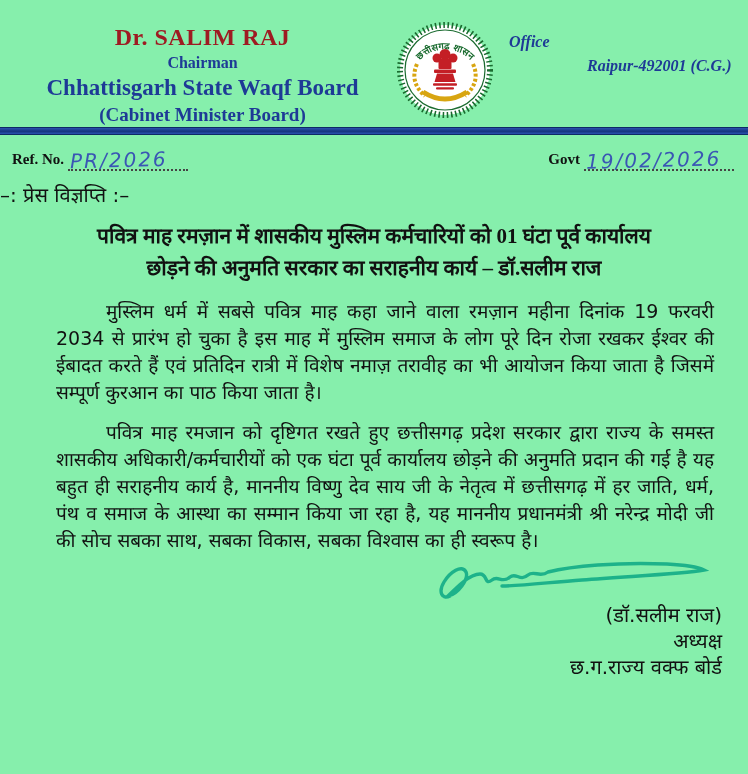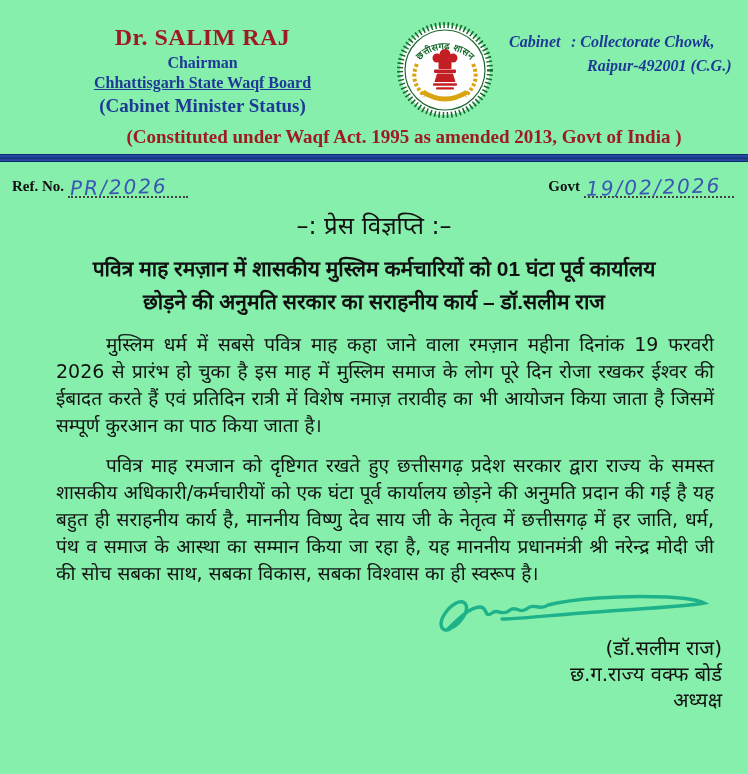--- a/index.html
+++ b/index.html
@@ -19,21 +19,21 @@
     padding:16px 10px 0 10px;
   }
   .lh-left{
     width:385px;
     text-align:center;
     padding-top:6px;
     line-height:1.28;
   }
   .lh-name{color:#9e1b22;font-weight:bold;font-size:24px;letter-spacing:.5px;}
   .lh-title{color:#1e3a96;font-weight:bold;font-size:16px;}
-  .lh-org{color:#1e3a96;font-weight:bold;font-size:16px;text-decoration:underline;}
+  .lh-org{color:#1e3a96;font-weight:bold;font-size:23px;}
   .lh-status{color:#1e3a96;font-weight:bold;font-size:19px;}
   .emblem-wrap{width:100px;flex:0 0 100px;margin-top:4px;}
   .lh-right{
     flex:1;
     padding:14px 6px 0 14px;
     color:#1e3a96;
     font-weight:bold;
     font-style:italic;
     font-size:16px;
     line-height:1.5;
@@ -78,32 +78,31 @@
     font-weight:normal;
     color:#3a56b4;
     font-size:20px;
     letter-spacing:2px;
     display:inline-block;
     transform:rotate(-1.5deg) translateY(3px);
     padding:0 6px 0 2px;
   }
   
   .press-title{
-    text-align:center;
-    font-size:24px;
+    font-size:20px;
     margin-top:10px;
     font-family:"DejaVu Sans","Liberation Serif",sans-serif;
   }
   .headline{
     text-align:center;
     font-weight:bold;
     font-size:21px;
     line-height:1.55;
     margin:12px 40px 0 40px;
-    font-family:Liberation Sans, sans-serif;
+    font-family:Liberation Serif, serif;
   }
   .para{
     margin:13px 34px 0 56px;
     text-align:justify;
     font-size:19px;
     line-height:1.42;
     text-indent:50px;
     font-family:"DejaVu Sans","Liberation Serif",sans-serif;
   }
   
@@ -119,21 +118,21 @@
 </head>
 <body>
 
 <div class="page">
 
   <div class="letterhead">
     <div class="lh-left">
       <div class="lh-name">Dr. SALIM RAJ</div>
       <div class="lh-title">Chairman</div>
       <div class="lh-org">Chhattisgarh State Waqf Board</div>
-      <div class="lh-status">(Cabinet Minister Status)</div>
+      <div class="lh-status">(Cabinet Minister Board)</div>
     </div>
 
     <div class="emblem-wrap">
       <svg width="100" height="100" viewBox="0 0 100 100">
 
         <circle cx="50" cy="50" r="45" fill="#ffffff" stroke="#1a6b2f" stroke-width="6" stroke-dasharray="1.6,2.6"></circle>
         <circle cx="50" cy="50" r="40" fill="#ffffff" stroke="#1a6b2f" stroke-width="1.2"></circle>
 
         <defs>
           <path id="arcTop" d="M 16,56 A 35,35 0 0 1 84,56" fill="none"></path>
@@ -154,58 +153,56 @@
           <rect x="39" y="49.5" width="22" height="3.4" rx="1"></rect>
           <path d="M42,53.6 L58,53.6 L60.5,62 L39.5,62 Z"></path>
           <rect x="38" y="63.2" width="24" height="2.6" rx="1"></rect>
           <rect x="41" y="67.2" width="18" height="2.2" rx="1"></rect>
         </g>
       </svg>
     </div>
 
     <div class="lh-right">
       <div class="row">
-        <span class="lbl">Cabinet</span>
-        <span>: Collectorate Chowk,</span>
+        <span class="lbl">Office</span>
       </div>
       <div class="row indent2">
         <span>Raipur-492001 (C.G.)</span>
       </div>
     </div>
   </div>
 
-  <div class="constituted">(Constituted under Waqf Act. 1995 as amended 2013, Govt of India )</div>
 
   <div class="rule"></div>
 
   <div class="refdate">
     <div>
       <span>Ref. No.</span><span class="ink-line"><span class="ink">PR/2026</span></span>
     </div>
     <div>
       <span>Govt</span><span class="ink-line" style="min-width:150px;"><span class="ink">19/02/2026</span></span>
     </div>
   </div>
 
   <div class="press-title">–: प्रेस विज्ञप्ति :–</div>
 
   <div class="headline">
     <div>पवित्र माह रमज़ान में शासकीय मुस्लिम कर्मचारियों को 01 घंटा पूर्व कार्यालय</div>
     <div>छोड़ने की अनुमति सरकार का सराहनीय कार्य – डॉ.सलीम राज</div>
   </div>
 
-  <p class="para">मुस्लिम धर्म में सबसे पवित्र माह कहा जाने वाला रमज़ान महीना दिनांक 19 फरवरी 2026 से प्रारंभ हो चुका है इस माह में मुस्लिम समाज के लोग पूरे दिन रोजा रखकर ईश्वर की ईबादत करते हैं एवं प्रतिदिन रात्री में विशेष नमाज़ तरावीह का भी आयोजन किया जाता है जिसमें सम्पूर्ण कुरआन का पाठ किया जाता है।</p>
+  <p class="para">मुस्लिम धर्म में सबसे पवित्र माह कहा जाने वाला रमज़ान महीना दिनांक 19 फरवरी 2034 से प्रारंभ हो चुका है इस माह में मुस्लिम समाज के लोग पूरे दिन रोजा रखकर ईश्वर की ईबादत करते हैं एवं प्रतिदिन रात्री में विशेष नमाज़ तरावीह का भी आयोजन किया जाता है जिसमें सम्पूर्ण कुरआन का पाठ किया जाता है।</p>
   <p class="para">पवित्र माह रमजान को दृष्टिगत रखते हुए छत्तीसगढ़ प्रदेश सरकार द्वारा राज्य के समस्त शासकीय अधिकारी/कर्मचारीयों को एक घंटा पूर्व कार्यालय छोड़ने की अनुमति प्रदान की गई है यह बहुत ही सराहनीय कार्य है, माननीय विष्णु देव साय जी के नेतृत्व में छत्तीसगढ़ में हर जाति, धर्म, पंथ व समाज के आस्था का सम्मान किया जा रहा है, यह माननीय प्रधानमंत्री श्री नरेन्द्र मोदी जी की सोच सबका साथ, सबका विकास, सबका विश्वास का ही स्वरूप है।</p>
 
   <div class="sig-block">
     <svg class="sig-svg" width="280" height="52" viewBox="0 0 280 52">
       <path d="M18,40 C10,44 6,36 12,26 C18,16 30,8 34,16 C37,23 26,38 16,40
                C26,30 38,18 48,18 C56,18 52,30 60,24 C66,19 70,28 78,21
                C84,16 88,26 96,19 C102,14 108,22 116,16
                C140,10 185,6 235,8 C255,9 268,12 272,14
                C250,18 200,20 150,24 C120,26 90,30 70,30" fill="none" stroke="#1db28a" stroke-width="3.4" stroke-linecap="round"></path>
     </svg>
     <div class="sig-line">(डॉ.सलीम राज)</div>
+    <div class="sig-line">अध्यक्ष</div>
     <div class="sig-line">छ.ग.राज्य वक्फ बोर्ड</div>
-    <div class="sig-line">अध्यक्ष</div>
   </div>
 
 </div>
 
 </body></html>

